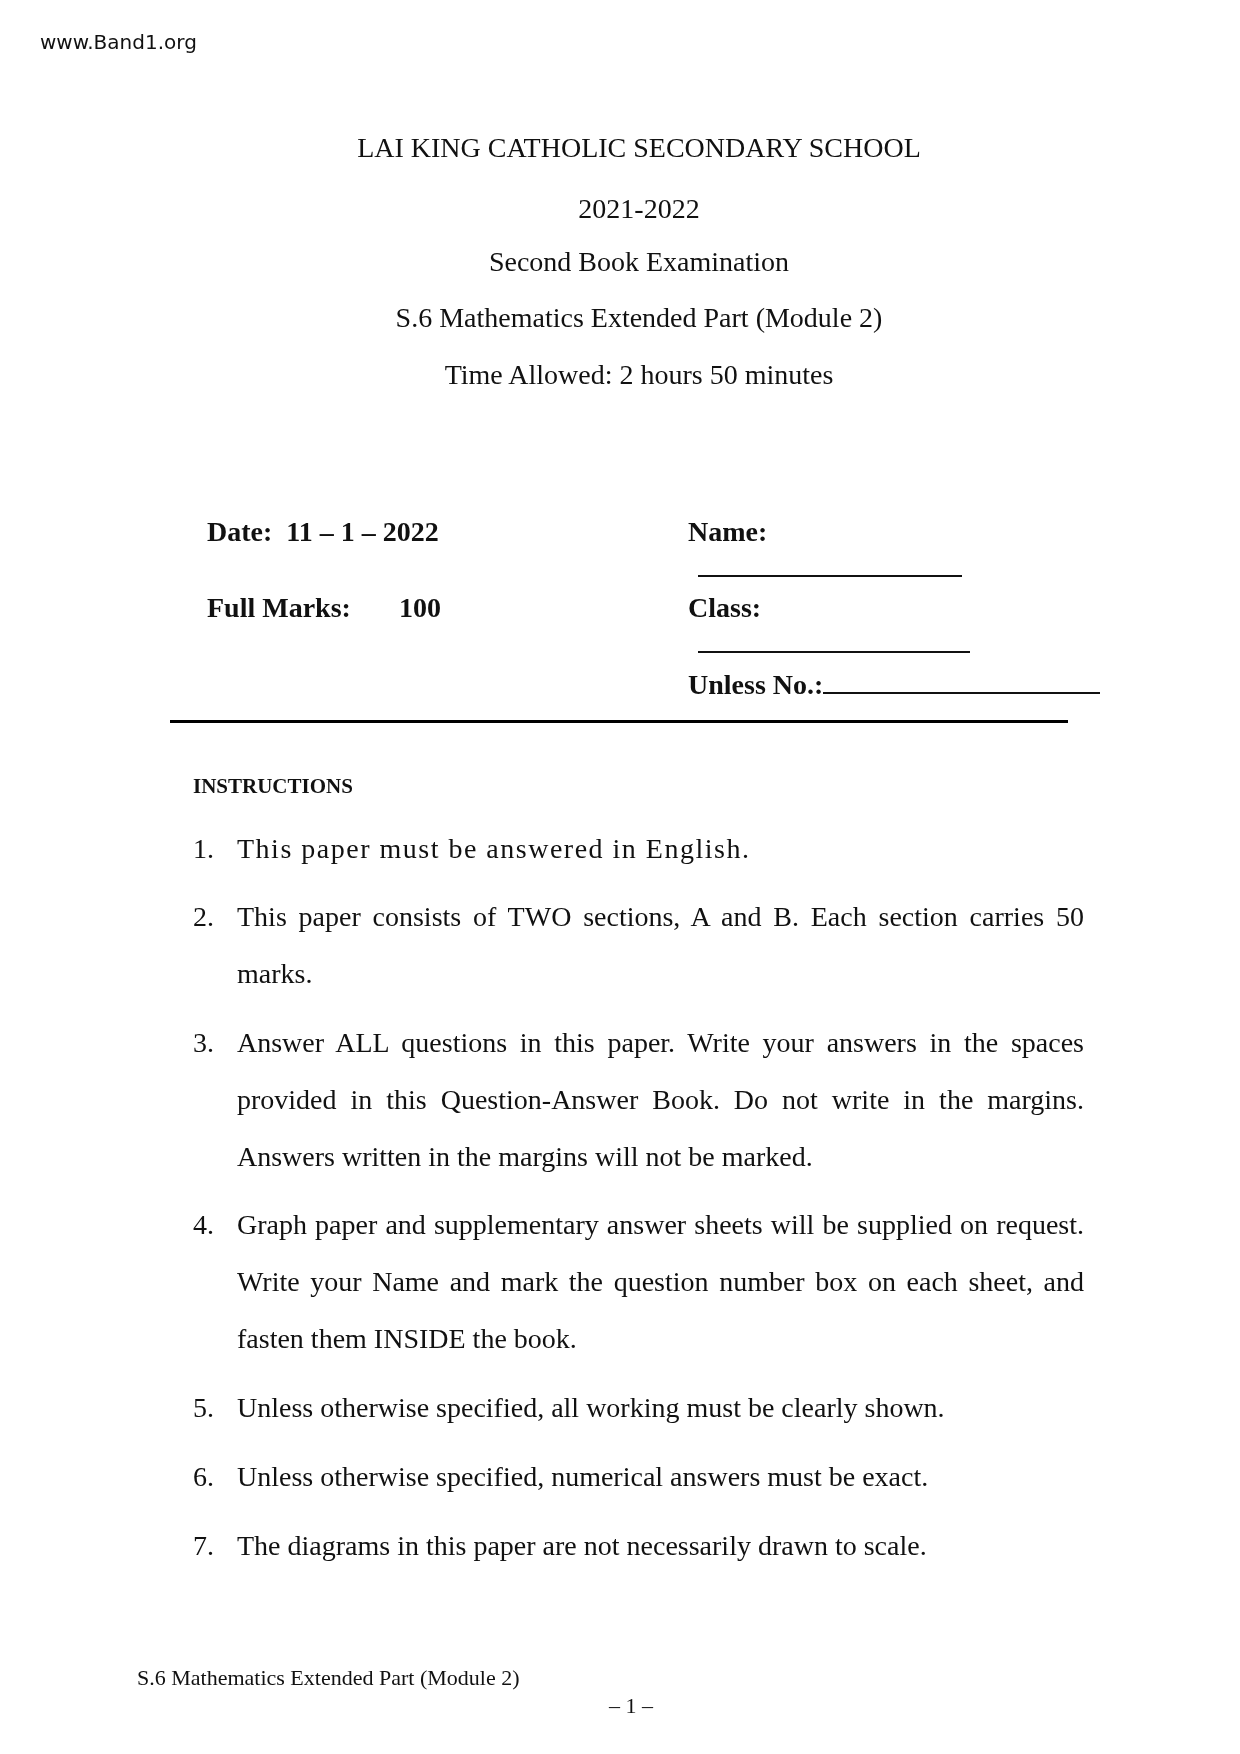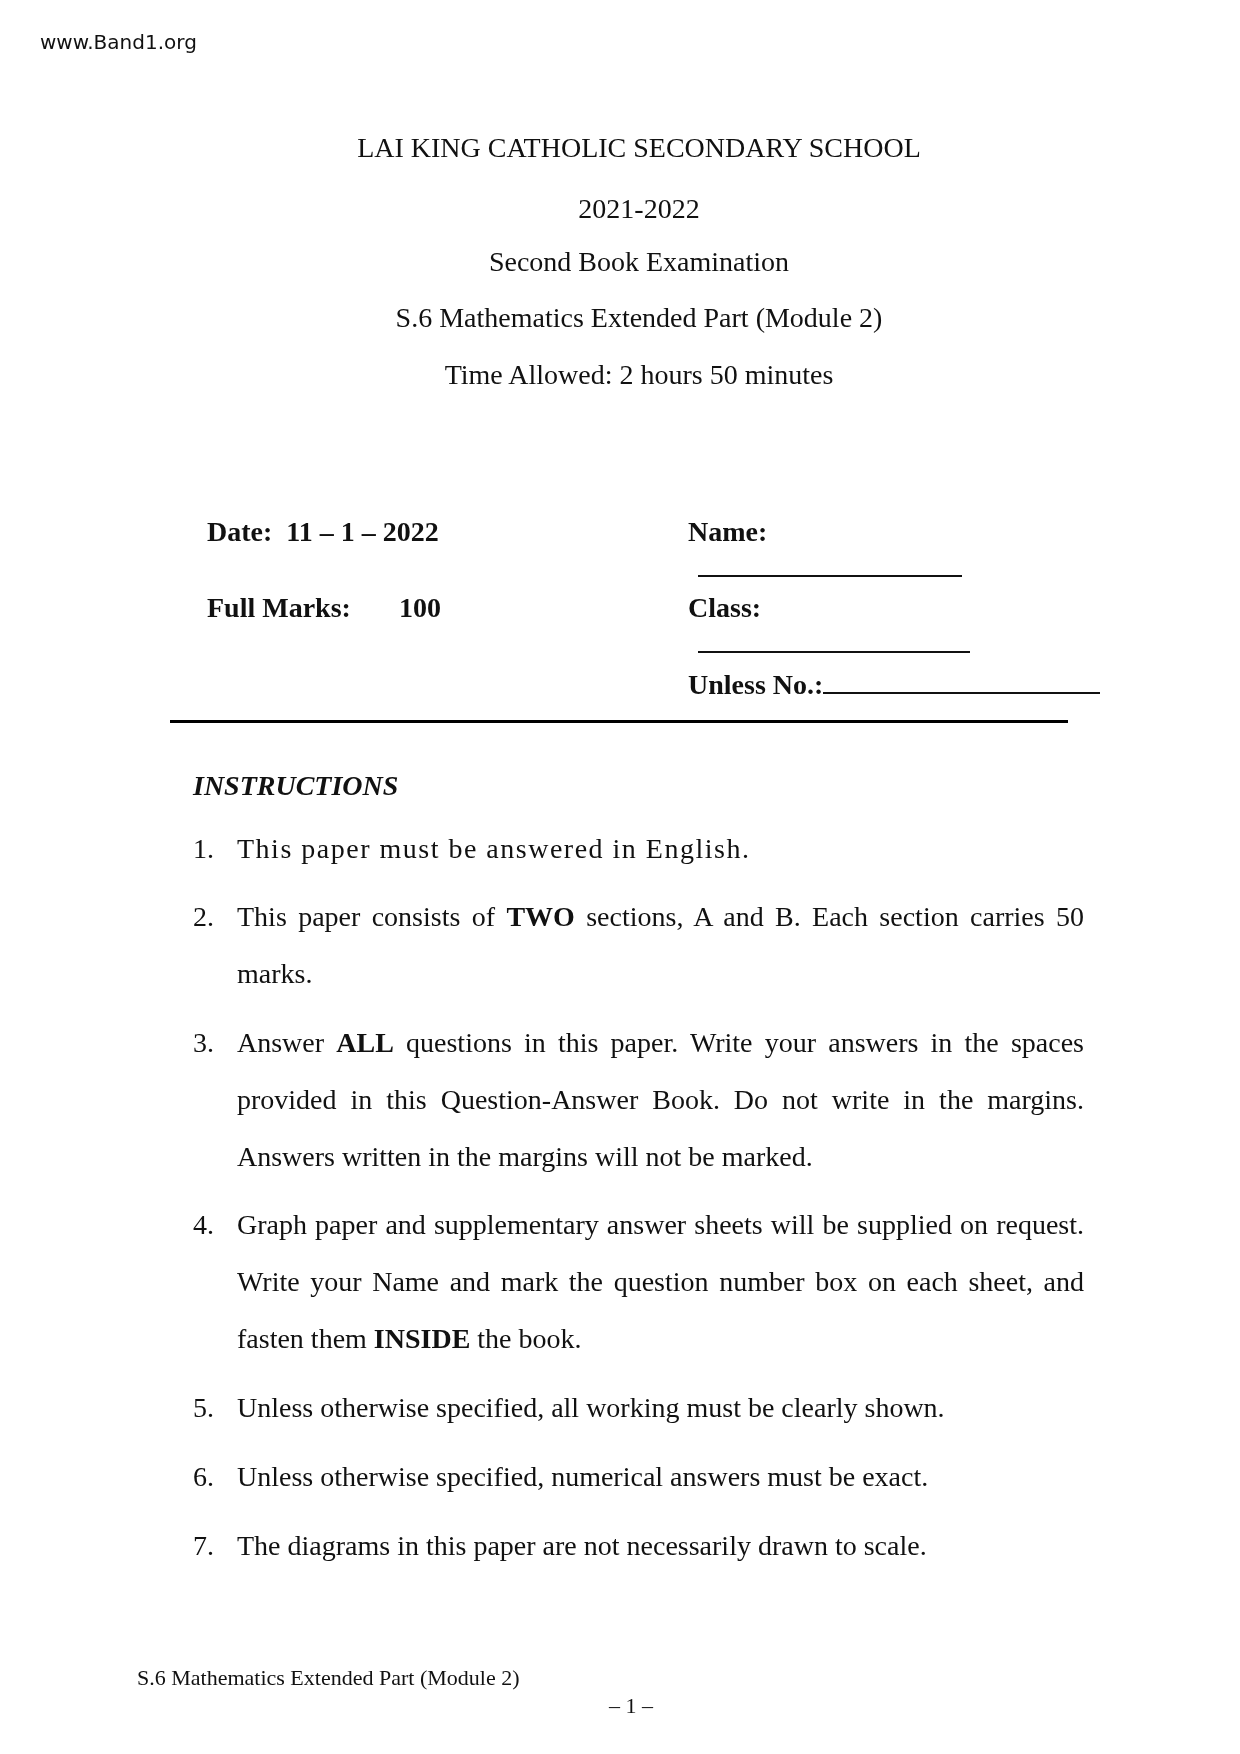--- a/index.html
+++ b/index.html
@@ -3,25 +3,25 @@
 <meta charset="utf-8">
 <style>
   html, body { margin: 0; padding: 0; background: #ffffff; }
   body { width: 1240px; height: 1754px; position: relative; overflow: hidden; color: #111; }
   .serif { font-family: "Liberation Serif", "DejaVu Serif", serif; margin-left: 19px; }
   .watermark { position: absolute; left: 40px; top: 30px; font-family: "DejaVu Sans", sans-serif; font-size: 20px; color: #111; }
   .hdr { position: absolute; left: 0; width: 1240px; text-align: center; font-size: 28px; line-height: 34px; }
   .field { position: absolute; font-size: 28px; line-height: 34px; white-space: pre; font-weight: bold; }
   .blank { display: inline-block; border-bottom: 2px solid #111; height: 26px; vertical-align: baseline; }
   .rule { position: absolute; left: 170px; width: 898px; top: 720px; height: 3px; background: #000; }
-  .inst-title { position: absolute; left: 174px; top: 769px; font-size: 28px; font-weight: bold; line-height: 34px; font-style: italic; }
+  .inst-title { position: absolute; left: 174px; top: 769px; font-size: 21px; font-weight: bold; line-height: 34px; }
   .item { position: absolute; left: 174px; width: 891px; font-size: 28px; }
   .item .num { position: absolute; left: 0; top: 0; line-height: 57px; }
   .item .txt { margin-left: 44px; line-height: 57px; text-align: justify; text-align-last: left; }
-  .item .txt b { font-weight: bold; }
+  .item .txt b { font-weight: normal; }
   .footer { position: absolute; left: 118px; top: 1664px; font-size: 22px; line-height: 28px; }
   .pageno { position: absolute; left: 590px; top: 1692px; font-size: 22px; line-height: 28px; white-space: pre; }
 </style>
 </head>
 <body>
 
 <div class="watermark">www.Band1.org</div>
 
 <div class="hdr serif" style="top:131px">LAI KING CATHOLIC SECONDARY SCHOOL</div>
 <div class="hdr serif" style="top:192px">2021-2022</div>

